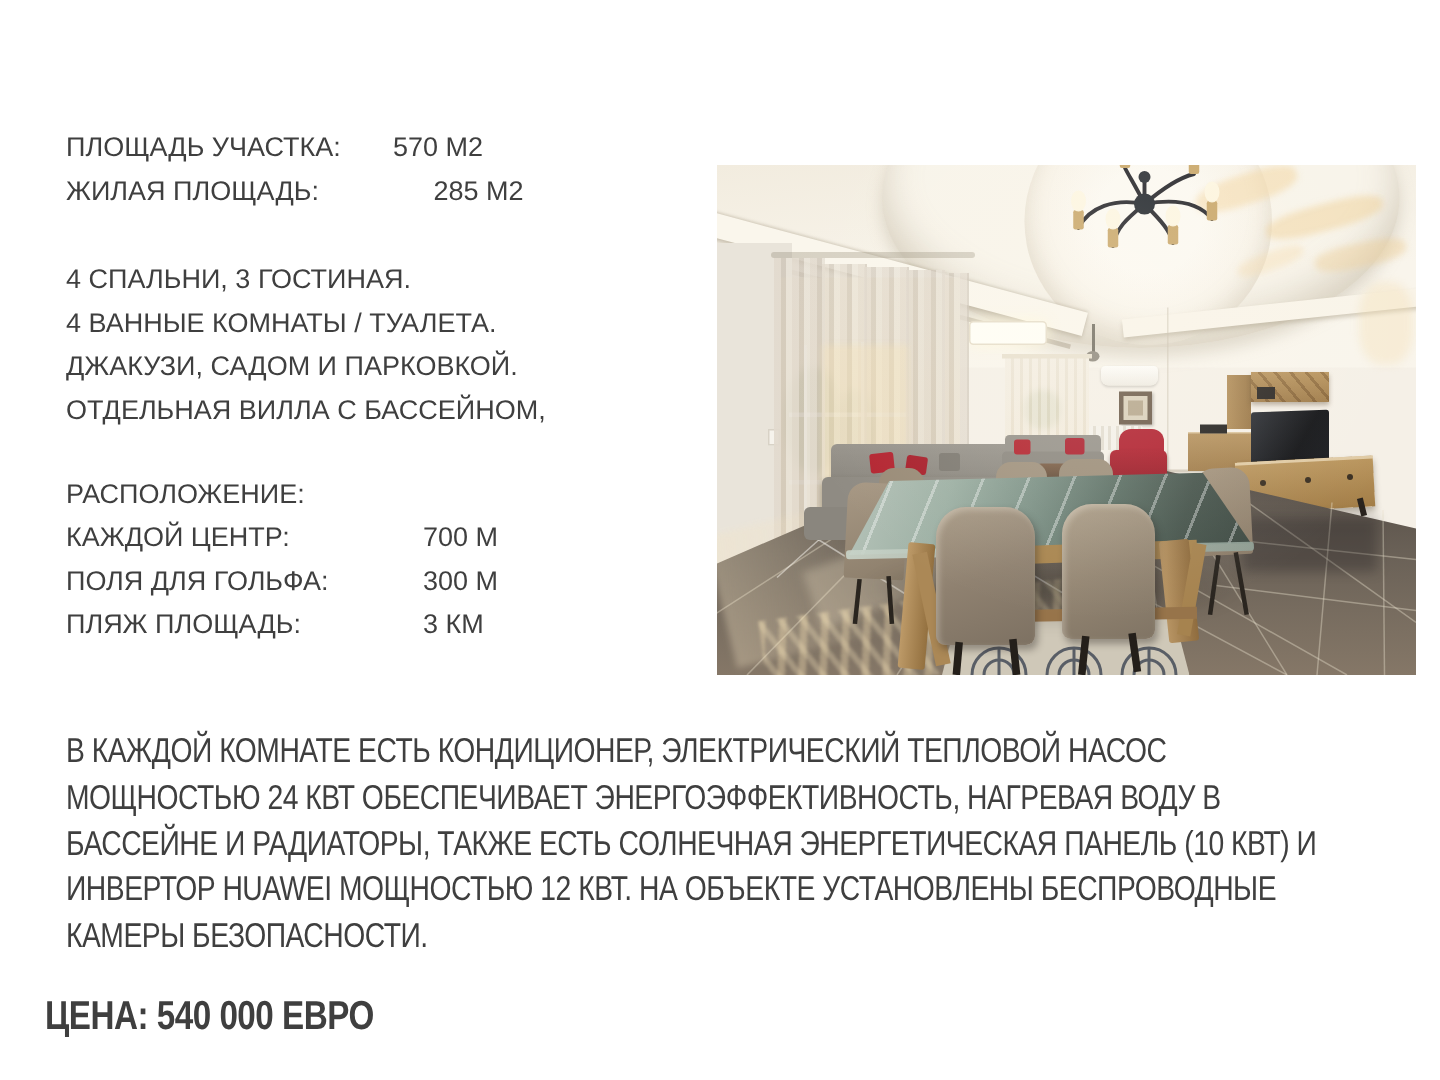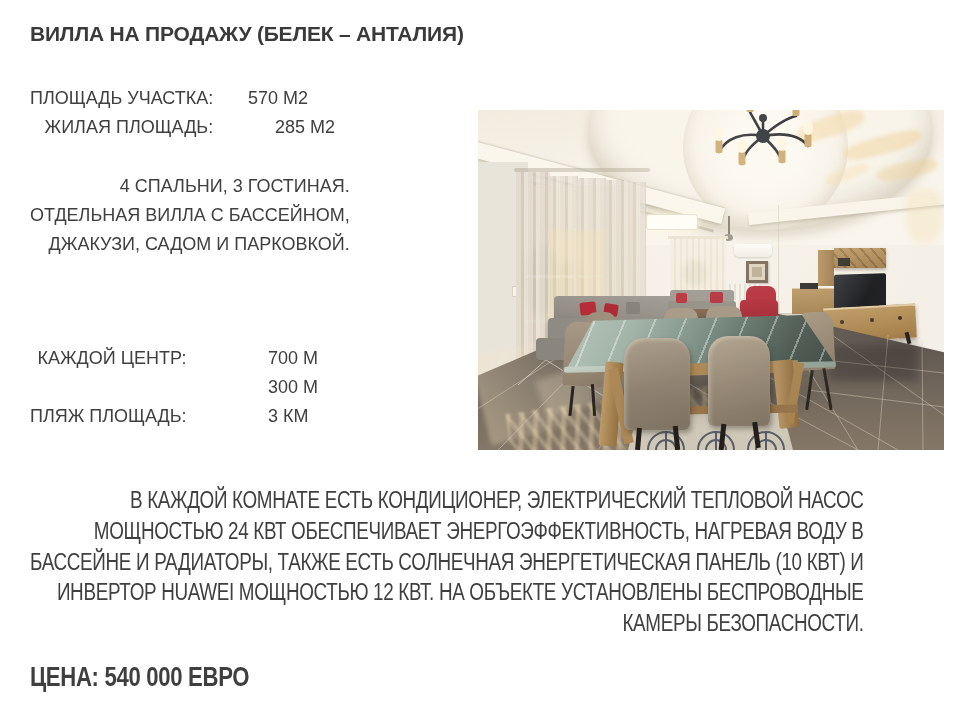--- a/index.html
+++ b/index.html
@@ -1,61 +1,65 @@
 <!DOCTYPE html>
 <html><head>
 <meta charset="utf-8">
 <style>
   html,body{margin:0;padding:0;background:#fff;}
   .slide{position:relative;width:960px;height:720px;background:#ffffff;overflow:hidden;
          font-family:"Liberation Sans",sans-serif;color:#3f3f3f;}
   .abs{position:absolute;}
   .title{left:30px;top:22px;font-size:21px;font-weight:bold;letter-spacing:-0.2px;color:#3a3a3a;white-space:nowrap;}
-  .block{left:30px;text-align:right;}
+  .block{left:44px;}
   .row{position:relative;height:29px;font-size:18px;line-height:29px;white-space:nowrap;}
   .val{position:absolute;top:0;}
   .line{font-size:18px;line-height:29px;white-space:nowrap;}
   .desc-line{font-size:23px;line-height:30.8px;letter-spacing:-0.4px;white-space:nowrap;
              transform:scaleX(0.82);transform-origin:left top;}
   .price{left:30px;top:662px;font-size:27px;font-weight:bold;letter-spacing:-0.4px;white-space:nowrap;
          transform:scaleX(0.82);transform-origin:left top;}
   
   #photo{left:478px;top:110px;width:466px;height:340px;overflow:hidden;background:#f5f0e7;}
   .ph{position:absolute;}
 </style>
 </head>
 <body>
 
 <div class="slide">
 
-  <div class="abs title">ВИЛЛА НА ПРОДАЖУ (БЕЛЕК – АНТАЛИЯ)</div>
 
   <div class="abs block" style="top:84px">
     <div class="row">
       <span>ПЛОЩАДЬ УЧАСТКА:</span>
       <span class="val" style="left:218px">570 М2</span>
     </div>
     <div class="row">
       <span>ЖИЛАЯ ПЛОЩАДЬ:</span>
       <span class="val" style="left:245px">285 М2</span>
     </div>
   </div>
 
   <div class="abs block" style="top:172px">
     <div class="line">4 СПАЛЬНИ, 3 ГОСТИНАЯ.</div>
+    <div class="line">4 ВАННЫЕ КОМНАТЫ / ТУАЛЕТА.</div>
+    <div class="line">ДЖАКУЗИ, САДОМ И ПАРКОВКОЙ.</div>
     <div class="line">ОТДЕЛЬНАЯ ВИЛЛА С БАССЕЙНОМ,</div>
-    <div class="line">ДЖАКУЗИ, САДОМ И ПАРКОВКОЙ.</div>
-  </div>
-
+  </div>
+
+  <div class="abs block" style="top:315px">
+    <div class="line">РАСПОЛОЖЕНИЕ:</div>
+  </div>
   <div class="abs block" style="top:344px">
     <div class="row">
       <span>КАЖДОЙ ЦЕНТР:</span>
       <span class="val" style="left:238px">700 М</span>
     </div>
     <div class="row">
+      <span>ПОЛЯ ДЛЯ ГОЛЬФА:</span>
       <span class="val" style="left:238px">300 М</span>
     </div>
     <div class="row">
       <span>ПЛЯЖ ПЛОЩАДЬ:</span>
       <span class="val" style="left:238px">3 КМ</span>
     </div>
   </div>
 
   <div class="abs block" style="top:485px">
     <div class="desc-line">В КАЖДОЙ КОМНАТЕ ЕСТЬ КОНДИЦИОНЕР, ЭЛЕКТРИЧЕСКИЙ ТЕПЛОВОЙ НАСОС</div>

